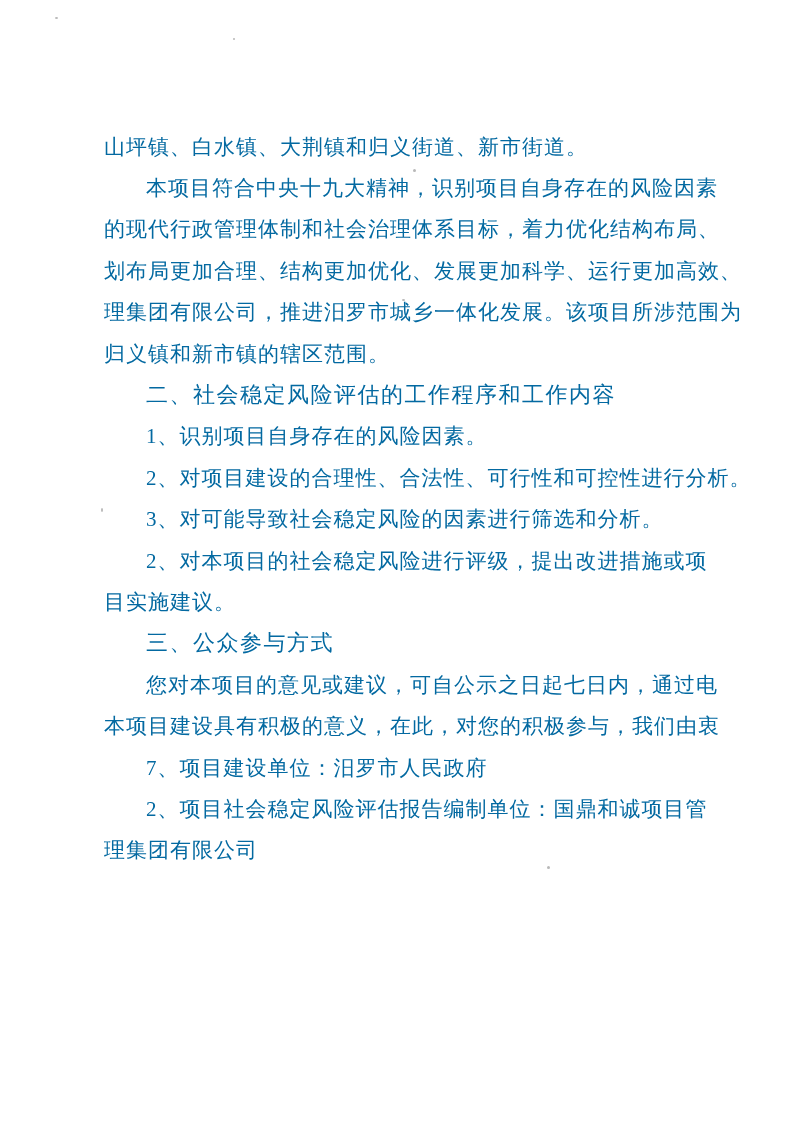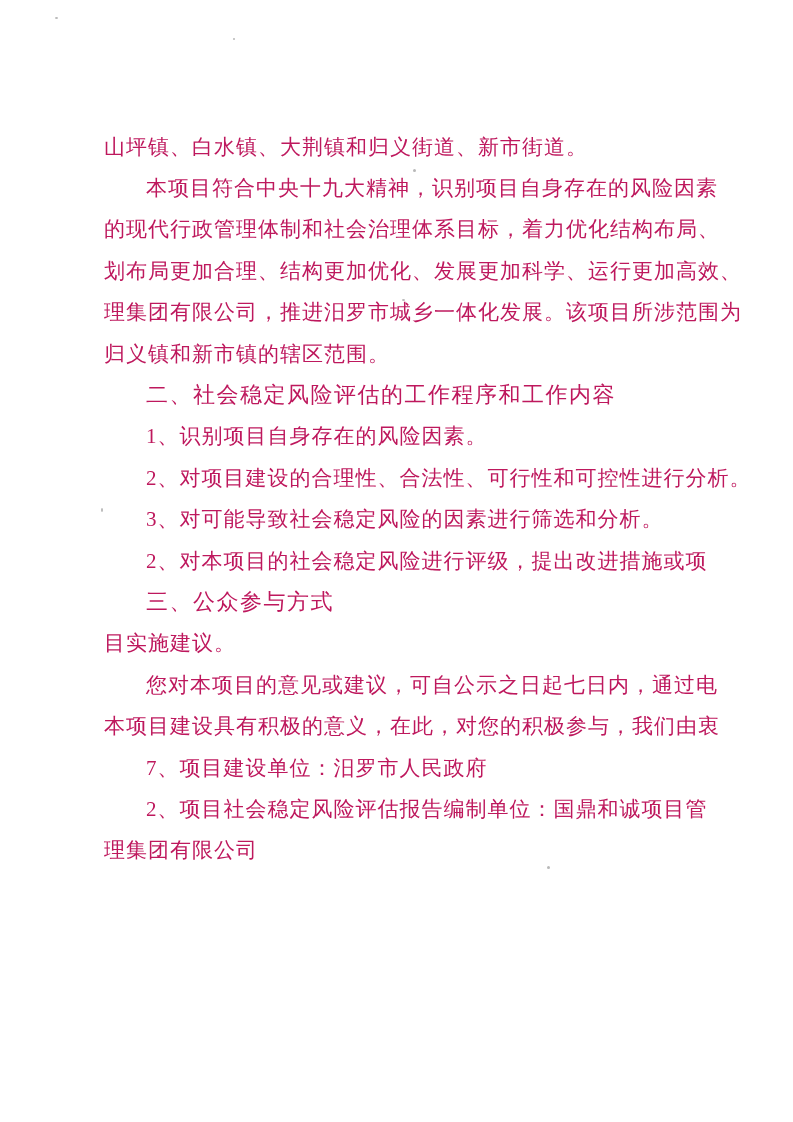--- a/index.html
+++ b/index.html
@@ -7,21 +7,21 @@
     padding: 0;
     background: #e8e8e8;
   }
   .page {
     position: relative;
     width: 793px;
     height: 1122px;
     background: #ffffff;
     overflow: hidden;
     font-family: "Liberation Serif", "DejaVu Serif", serif;
-    color: #be185d;
+    color: #0369a1;
   }
   .body-text {
     position: absolute;
     left: 104px;
     top: 126px;
     width: 616px;
   }
   .line {
     height: 41.4px;
     display: flex;
@@ -54,22 +54,22 @@
     <div class="line indent">本项目符合中央十九大精神，识别项目自身存在的风险因素</div>
     <div class="line">的现代行政管理体制和社会治理体系目标，着力优化结构布局、</div>
     <div class="line">划布局更加合理、结构更加优化、发展更加科学、运行更加高效、</div>
     <div class="line">理集团有限公司，推进汨罗市城乡一体化发展。该项目所涉范围为</div>
     <div class="line">归义镇和新市镇的辖区范围。</div>
     <div class="line indent heading">二、社会稳定风险评估的工作程序和工作内容</div>
     <div class="line indent">1、识别项目自身存在的风险因素。</div>
     <div class="line indent">2、对项目建设的合理性、合法性、可行性和可控性进行分析。</div>
     <div class="line indent">3、对可能导致社会稳定风险的因素进行筛选和分析。</div>
     <div class="line indent">2、对本项目的社会稳定风险进行评级，提出改进措施或项</div>
+    <div class="line">目实施建议。</div>
     <div class="line indent heading">三、公众参与方式</div>
-    <div class="line">目实施建议。</div>
     <div class="line indent">您对本项目的意见或建议，可自公示之日起七日内，通过电</div>
     <div class="line">本项目建设具有积极的意义，在此，对您的积极参与，我们由衷</div>
     <div class="line indent">7、项目建设单位：汨罗市人民政府</div>
     <div class="line indent">2、项目社会稳定风险评估报告编制单位：国鼎和诚项目管</div>
     <div class="line">理集团有限公司</div>
   </div>
 
   <div class="speck" style="left:55px;  top:17px;  width:3px; height:2px;"></div>
   <div class="speck" style="left:233px; top:38px;  width:2px; height:2px;"></div>
   <div class="speck" style="left:413px; top:169px; width:3px; height:3px;"></div>

